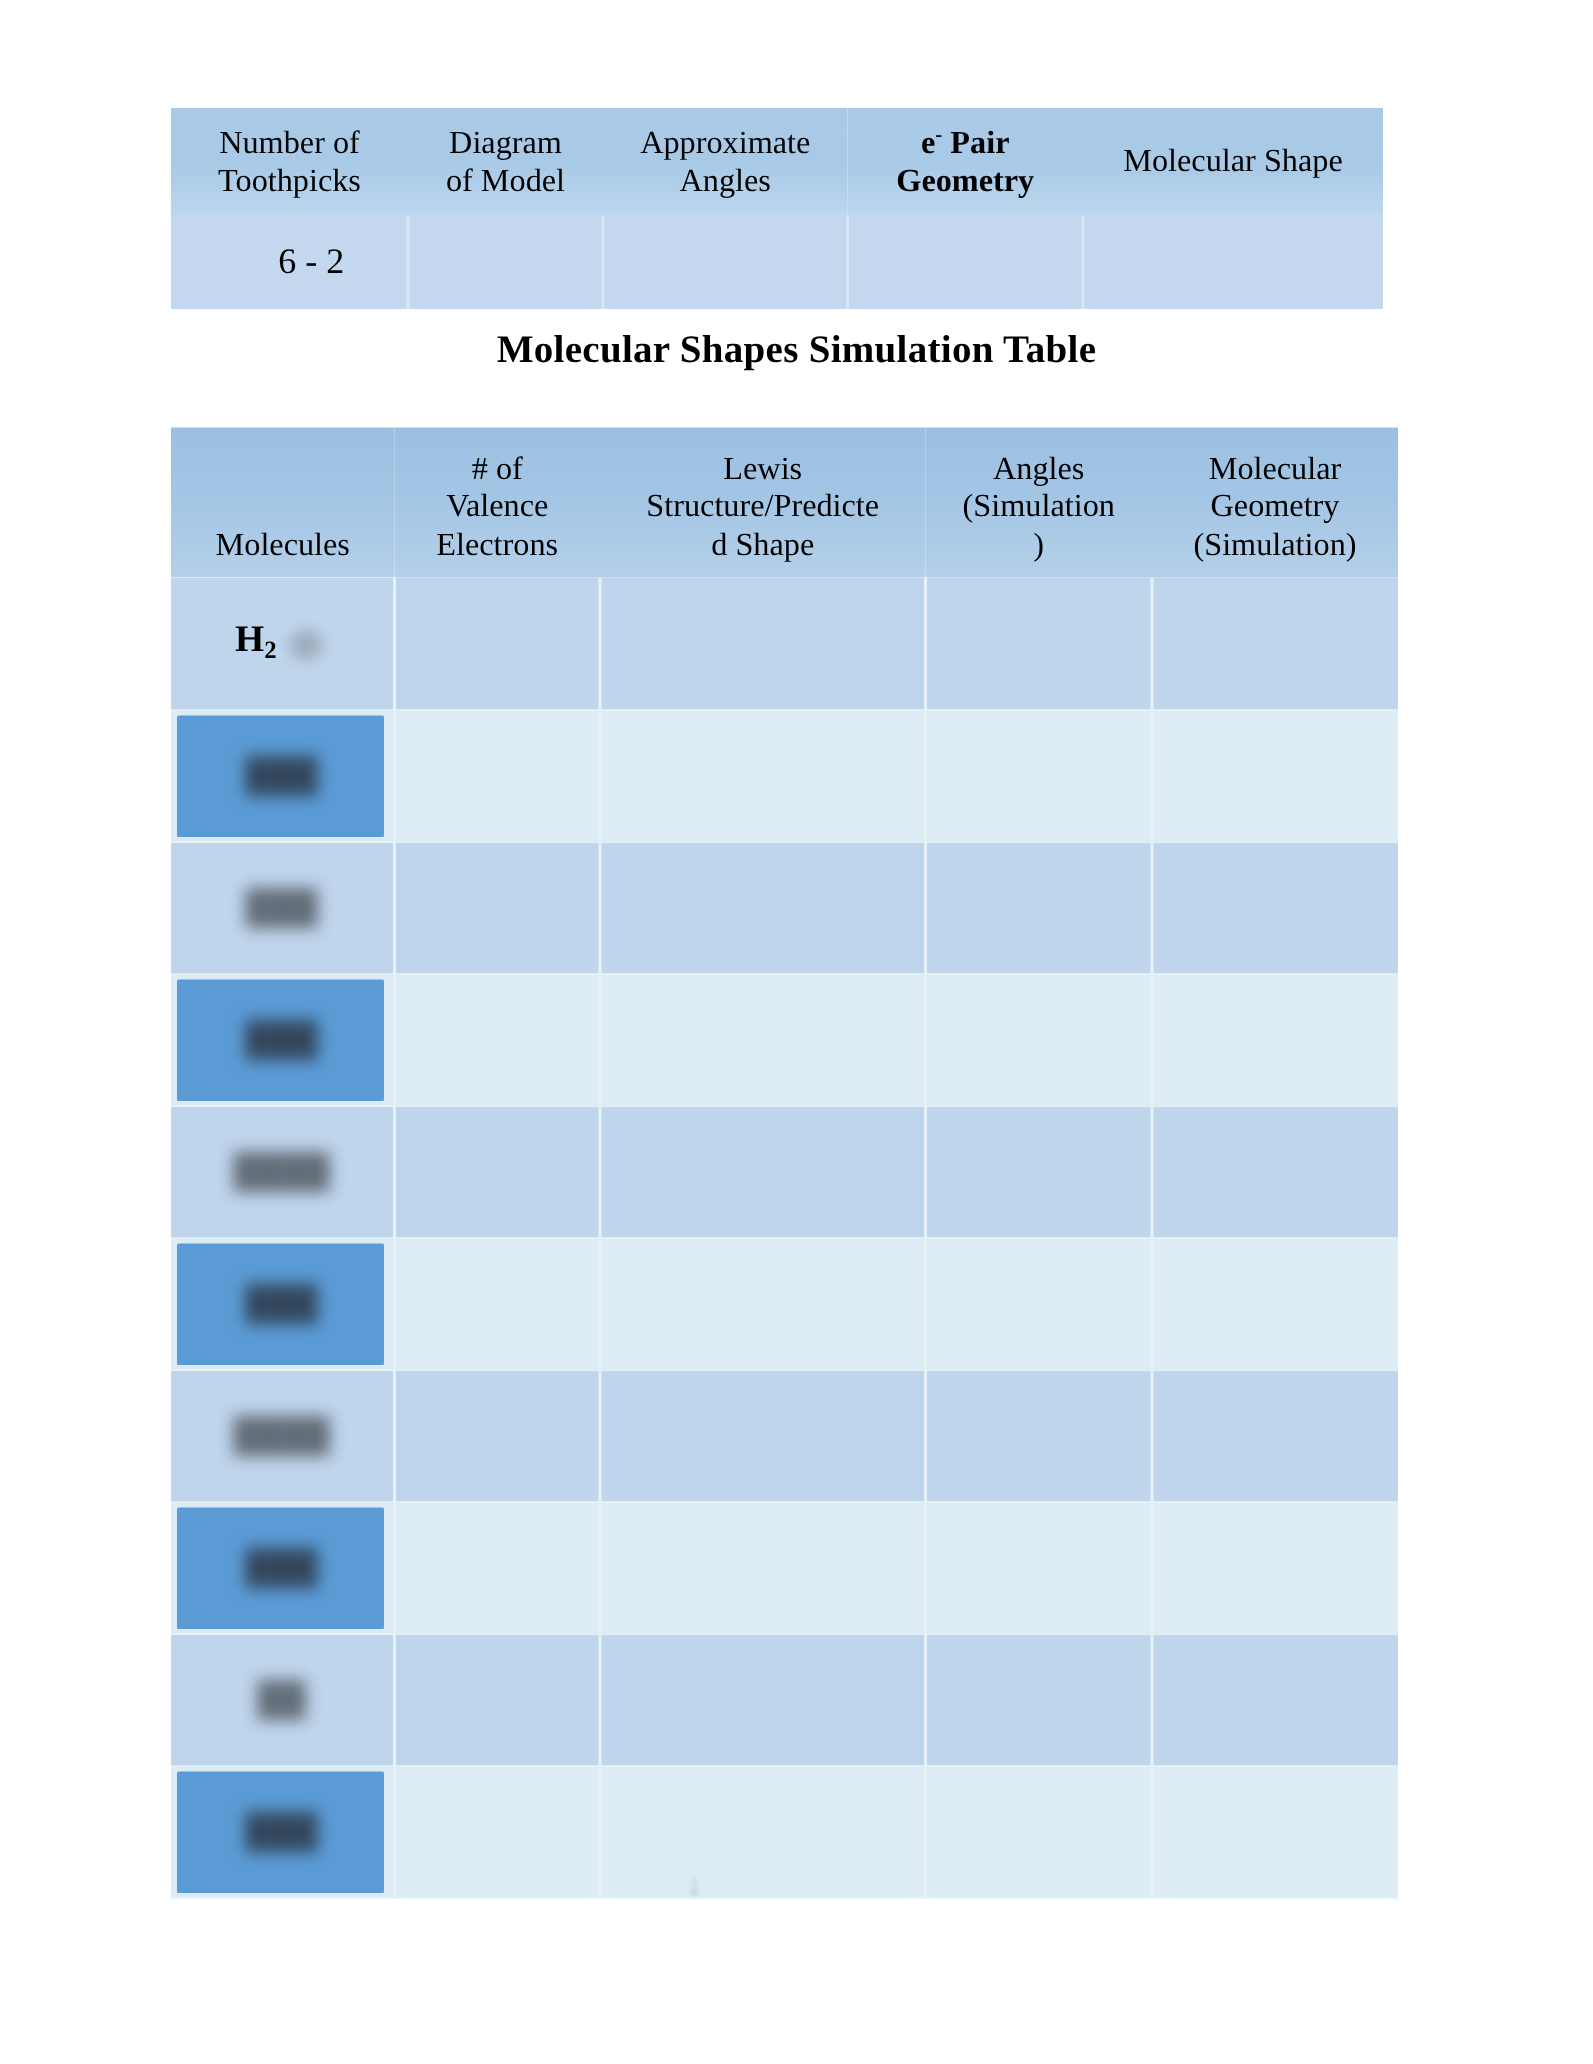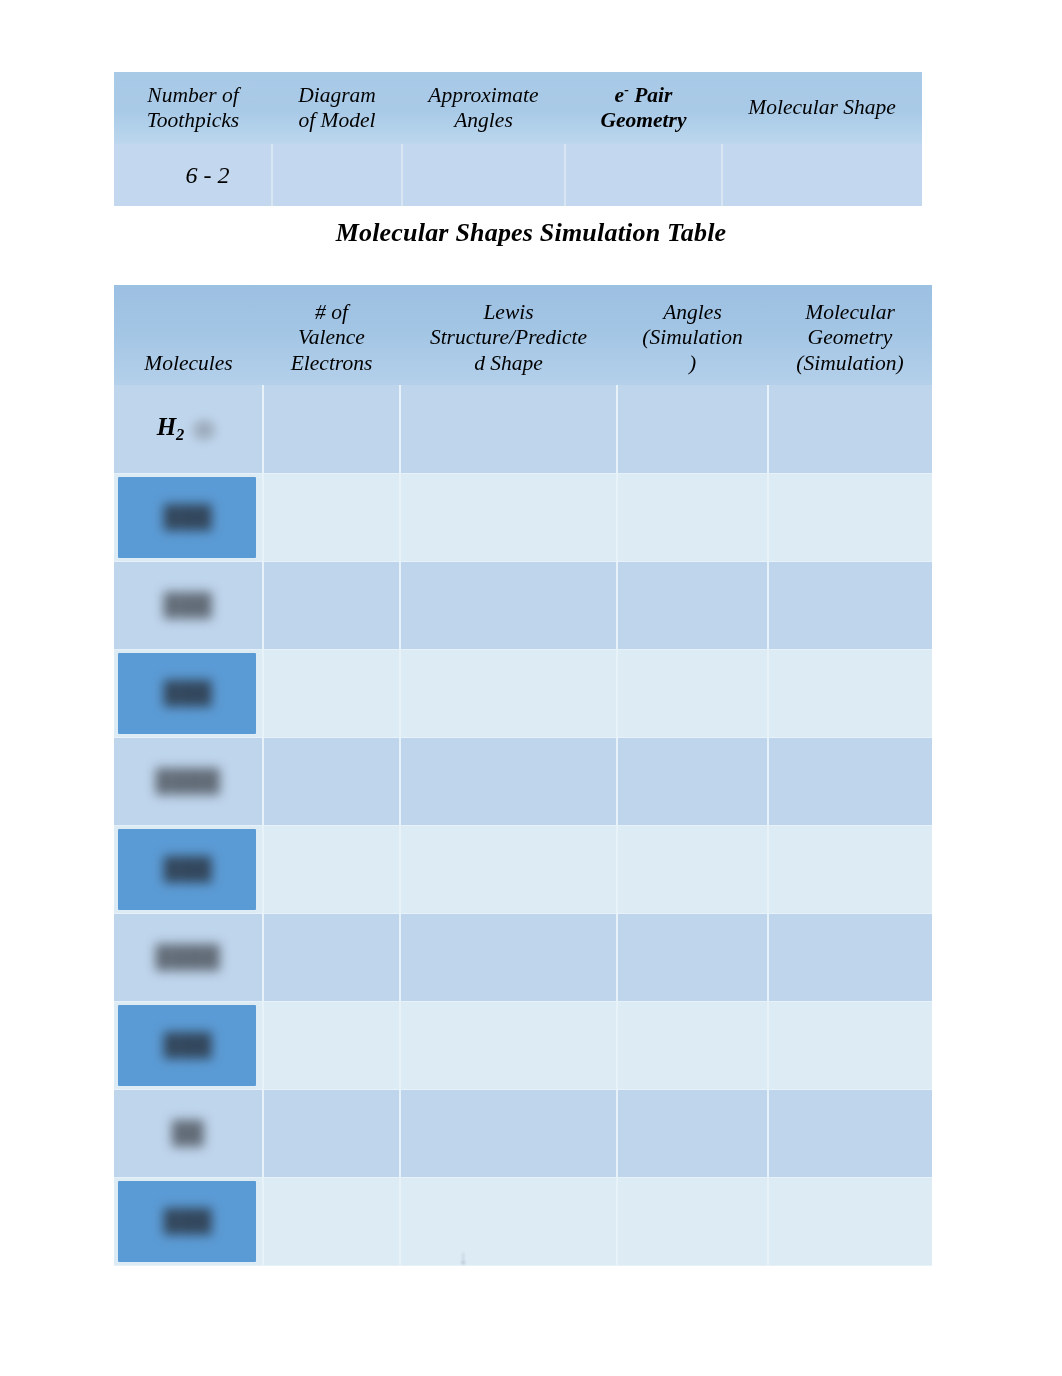--- a/index.html
+++ b/index.html
@@ -9,21 +9,20 @@
     background: #ffffff;
     font-family: "Liberation Serif", "DejaVu Serif", serif;
     color: #000000;
   }
   .page {
     position: relative;
     width: 1062px;
     height: 1376px;
     background: #ffffff;
     overflow: hidden;
-    font-style: italic;
   }
 
   
   .table1 {
     position: absolute;
     left: 114px;
     top: 72px;
     width: 808px;
     border-collapse: collapse;
     table-layout: fixed;

